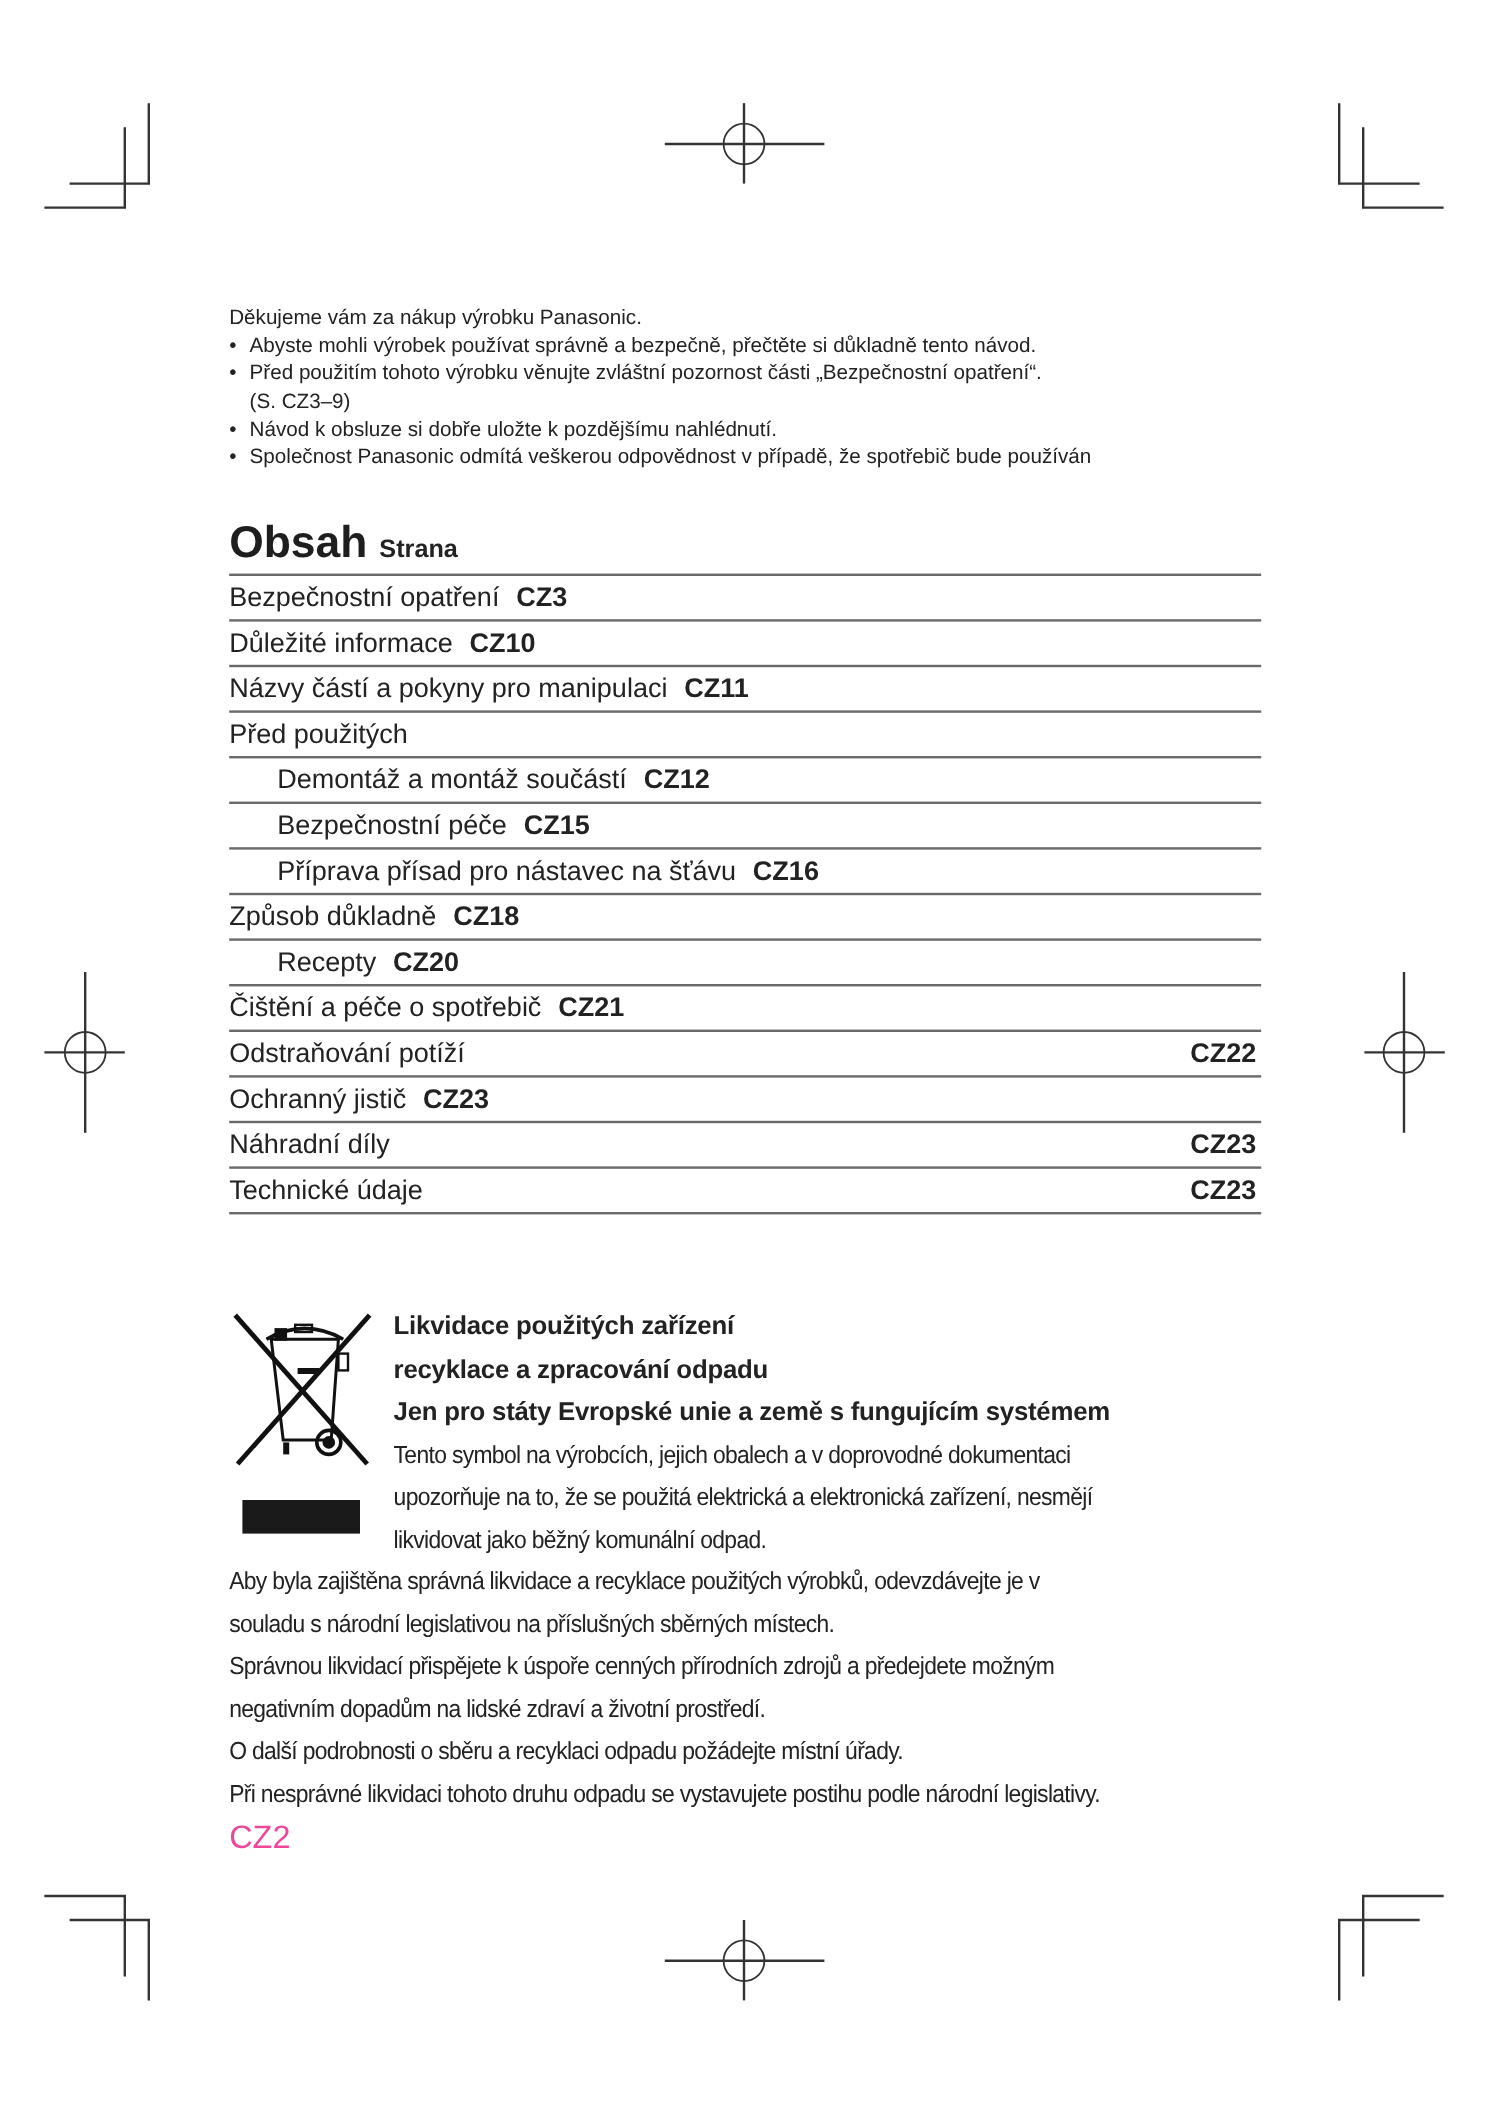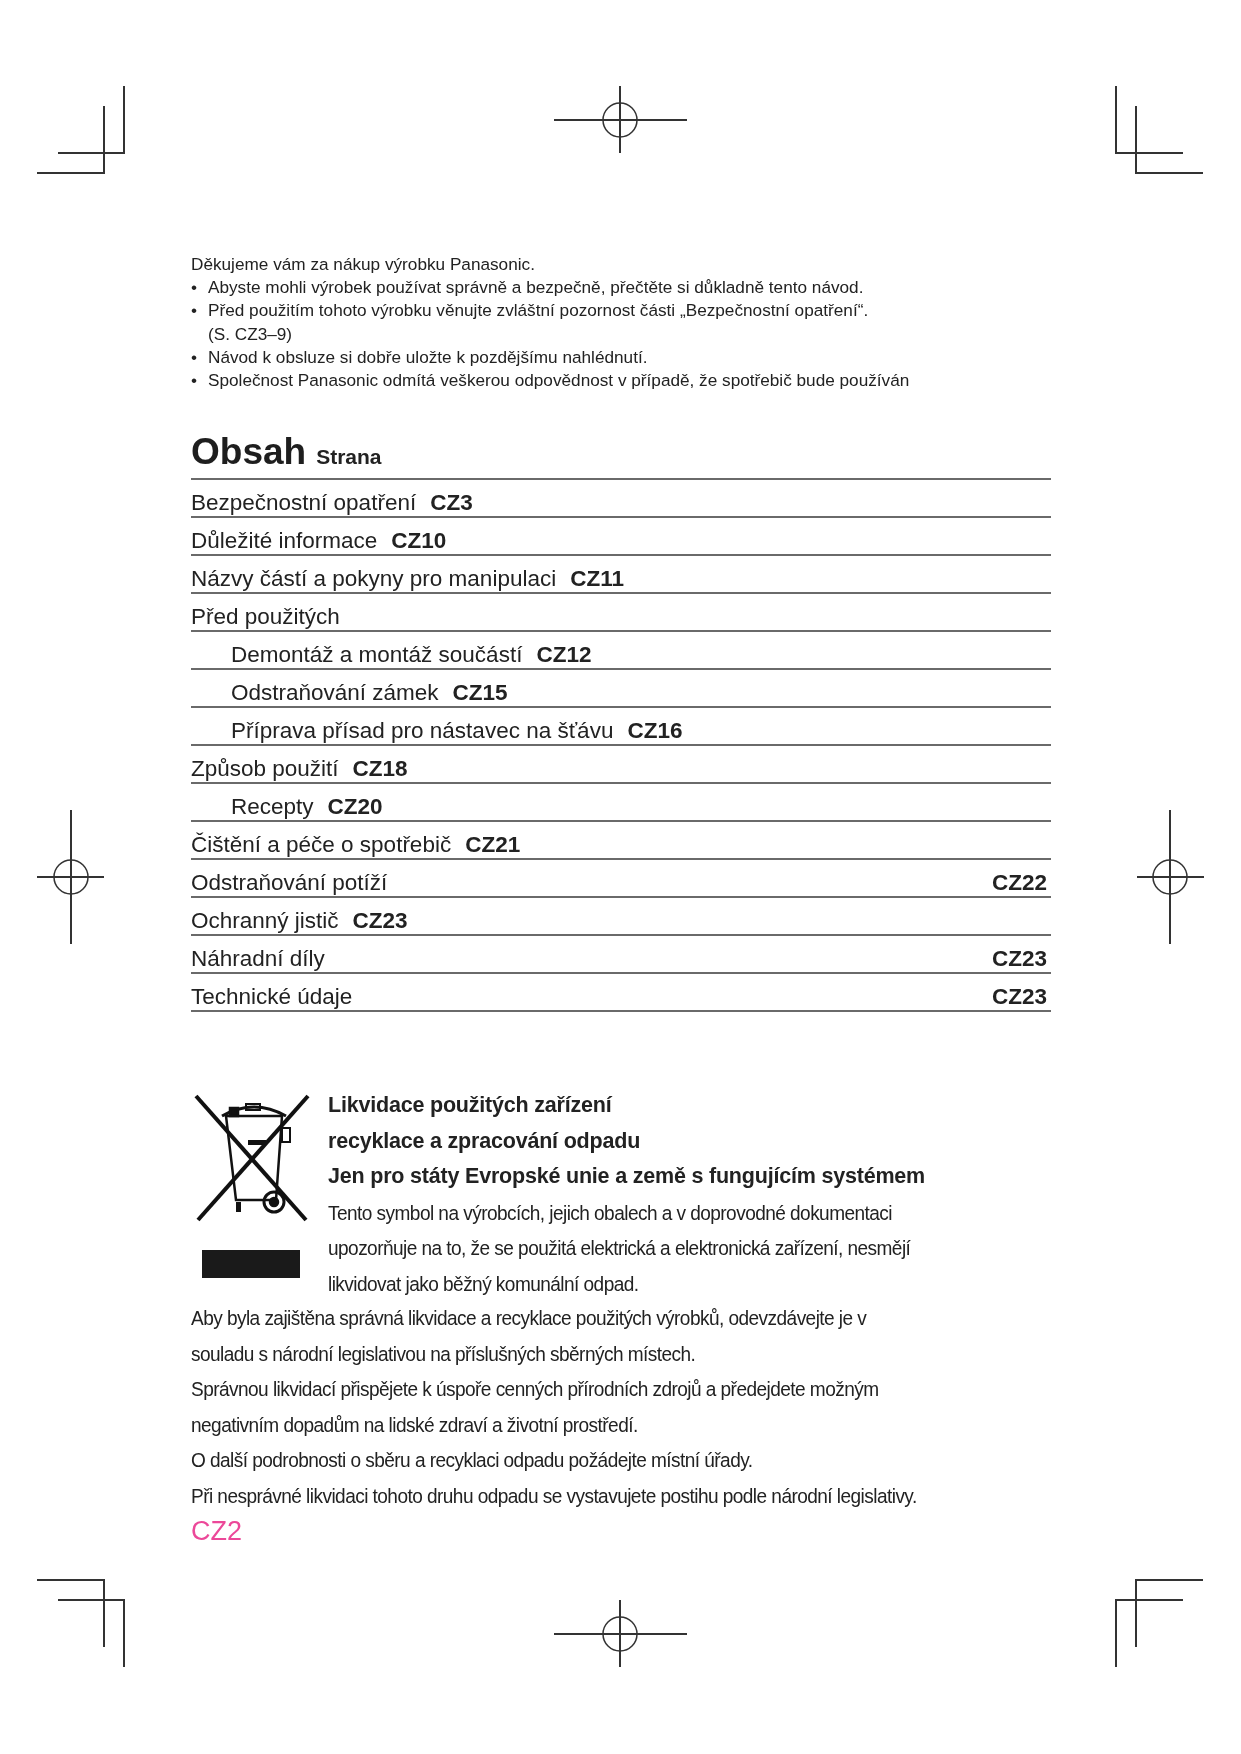--- a/index.html
+++ b/index.html
@@ -9,21 +9,21 @@
   .intro { position:absolute; left:191px; top:253px; width:860px; font-size:17.2px; line-height:23.2px; }
   .intro p { margin:0; }
   .intro .bul { position:relative; padding-left:17px; }
   .intro .bul::before { content:"\2022"; position:absolute; left:0; top:0; }
   .intro .cont { padding-left:17px; }
   .intro b { font-weight:normal; }
   .toc-title { position:absolute; left:191px; top:431px; white-space:nowrap; }
   .toc-title .big { font-size:37px; font-weight:bold; color:#1e1e1e; }
   .toc-title .small { font-size:21px; font-weight:bold; margin-left:10px; }
   .toc { position:absolute; left:191px; top:478px; width:860px; border-top:2px solid #6a6a6a; }
-  .toc-row { height:36px; border-bottom:2px solid #6a6a6a; display:flex; align-items:flex-end;
+  .toc-row { height:36px; border-bottom:2px solid #6a6a6a; display:flex; align-items:center;
              font-size:22.5px; color:#222; position:relative; }
   .toc-row.indent { padding-left:40px; }
   .toc-row .lbl { white-space:nowrap; }
   .toc-row .pg { font-weight:bold; margin-left:14px; }
   .toc-row.right .pg { position:absolute; right:4px; margin:0; }
   .weee-icon { position:absolute; left:190px; top:1090px; width:124px; height:194px; }
   .weee-text { position:absolute; left:328px; top:1088px; width:740px; }
   .weee-text .h { font-size:21.5px; font-weight:bold; line-height:35.5px; margin:0; white-space:nowrap; letter-spacing:-0.2px; }
   .body-txt { font-size:20.5px; line-height:35.5px; margin:0; white-space:nowrap; letter-spacing:-0.6px; transform:scaleX(0.93); transform-origin:left; }
   .after { position:absolute; left:191px; top:1300px; width:880px; }
@@ -98,29 +98,29 @@
     </div>
   <div class="toc-row">
       <span class="lbl">Před použitých</span>
       <span class="pg"></span>
     </div>
   <div class="toc-row indent">
       <span class="lbl">Demontáž a montáž součástí</span>
       <span class="pg">CZ12</span>
     </div>
   <div class="toc-row indent">
-      <span class="lbl">Odstraňování zámek</span>
+      <span class="lbl">Bezpečnostní péče</span>
       <span class="pg">CZ15</span>
     </div>
   <div class="toc-row indent">
       <span class="lbl">Příprava přísad pro nástavec na šťávu</span>
       <span class="pg">CZ16</span>
     </div>
   <div class="toc-row">
-      <span class="lbl">Způsob použití</span>
+      <span class="lbl">Způsob důkladně</span>
       <span class="pg">CZ18</span>
     </div>
   <div class="toc-row indent">
       <span class="lbl">Recepty</span>
       <span class="pg">CZ20</span>
     </div>
   <div class="toc-row">
       <span class="lbl">Čištění a péče o spotřebič</span>
       <span class="pg">CZ21</span>
     </div>

